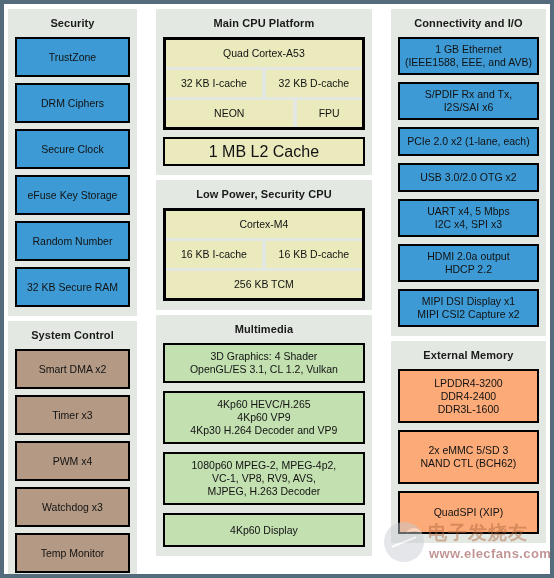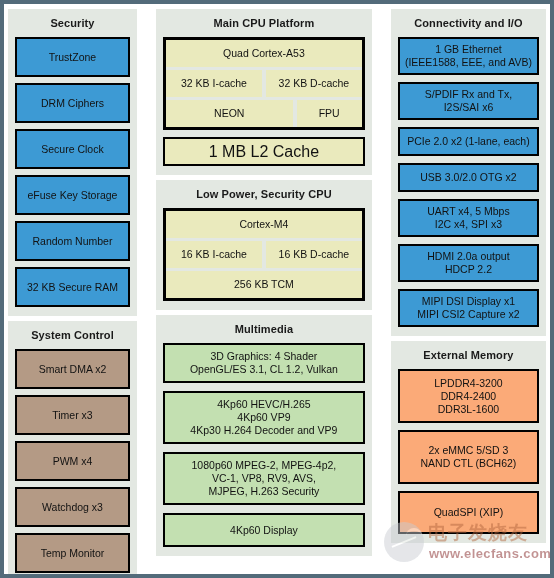--- a/index.html
+++ b/index.html
@@ -285,21 +285,21 @@
             <span>OpenGL/ES 3.1, CL 1.2, Vulkan</span>
           </div>
           <div class="block green">
             <span>4Kp60 HEVC/H.265</span>
             <span>4Kp60 VP9</span>
             <span>4Kp30 H.264 Decoder and VP9</span>
           </div>
           <div class="block green">
             <span>1080p60 MPEG-2, MPEG-4p2,</span>
             <span>VC-1, VP8, RV9, AVS,</span>
-            <span>MJPEG, H.263 Security</span>
+            <span>MJPEG, H.263 Decoder</span>
           </div>
           <div class="block green" style="min-height:34px">
             <span>4Kp60 Display</span>
           </div>
         </div>
       </div>
 
     </div>
 
     <div class="col col-right">

